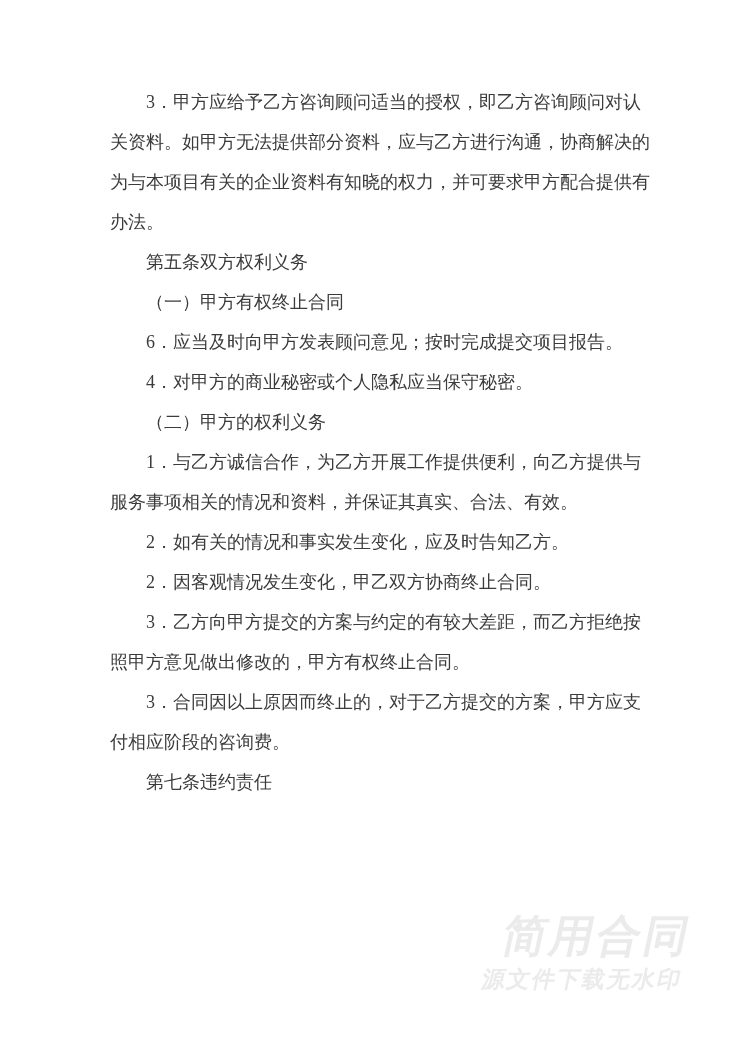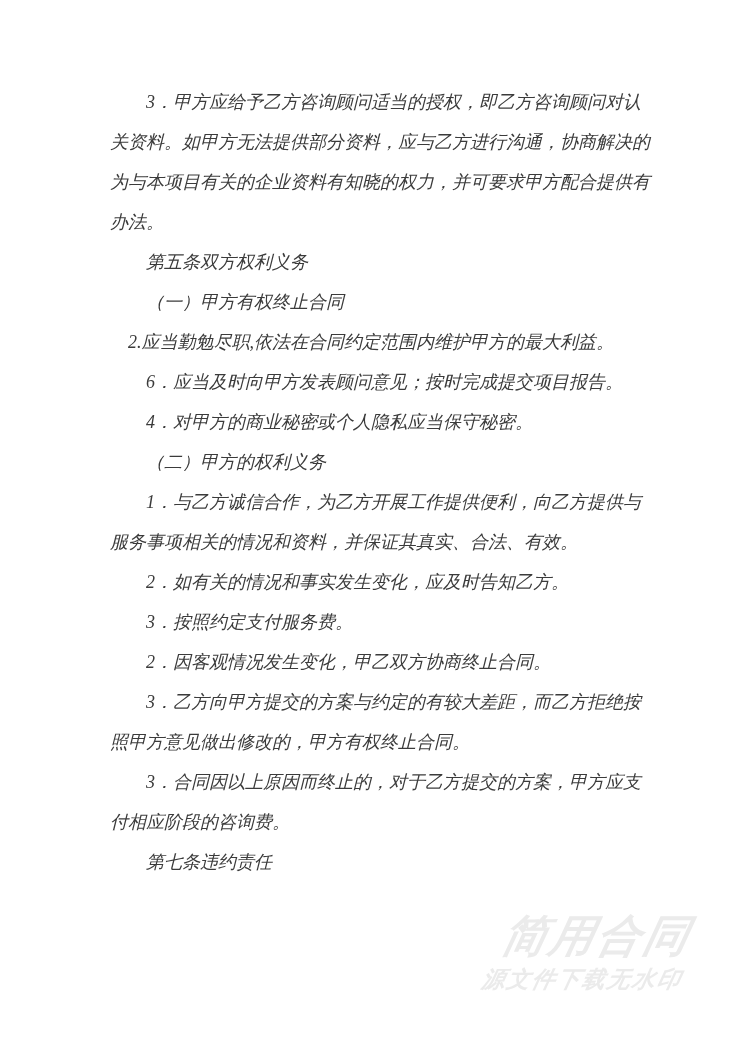--- a/index.html
+++ b/index.html
@@ -11,21 +11,20 @@
     width: 742px;
     height: 1049px;
     position: relative;
     overflow: hidden;
     font-family: "Liberation Serif", serif;
   }
   .page {
     position: absolute;
     inset: 0;
     background: #ffffff;
-    font-style: italic;
   }
   .doc-content {
     position: absolute;
     top: 82px;
     left: 110px;
     width: 542px;
     color: #3b3b3b;
     font-size: 18px;
     letter-spacing: 0px;
   }
@@ -68,28 +67,26 @@
 
 <div class="page">
 
   <div class="doc-content">
       <div class="line indent-first">3．甲方应给予乙方咨询顾问适当的授权，即乙方咨询顾问对认</div>
       <div class="line">关资料。如甲方无法提供部分资料，应与乙方进行沟通，协商解决的</div>
       <div class="line">为与本项目有关的企业资料有知晓的权力，并可要求甲方配合提供有</div>
       <div class="line">办法。</div>
       <div class="line indent-first">第五条双方权利义务</div>
       <div class="line indent-first">（一）甲方有权终止合同</div>
-      <div class="line indent-small">2.应当勤勉尽职,依法在合同约定范围内维护甲方的最大利益。</div>
       <div class="line indent-first">6．应当及时向甲方发表顾问意见；按时完成提交项目报告。</div>
       <div class="line indent-first">4．对甲方的商业秘密或个人隐私应当保守秘密。</div>
       <div class="line indent-first">（二）甲方的权利义务</div>
       <div class="line indent-first">1．与乙方诚信合作，为乙方开展工作提供便利，向乙方提供与</div>
       <div class="line">服务事项相关的情况和资料，并保证其真实、合法、有效。</div>
       <div class="line indent-first">2．如有关的情况和事实发生变化，应及时告知乙方。</div>
-      <div class="line indent-first">3．按照约定支付服务费。</div>
       <div class="line indent-first">2．因客观情况发生变化，甲乙双方协商终止合同。</div>
       <div class="line indent-first">3．乙方向甲方提交的方案与约定的有较大差距，而乙方拒绝按</div>
       <div class="line">照甲方意见做出修改的，甲方有权终止合同。</div>
       <div class="line indent-first">3．合同因以上原因而终止的，对于乙方提交的方案，甲方应支</div>
       <div class="line">付相应阶段的咨询费。</div>
       <div class="line indent-first">第七条违约责任</div>
     </div>
 
   <div class="watermark">
     <div class="wm-title">简用合同</div>

